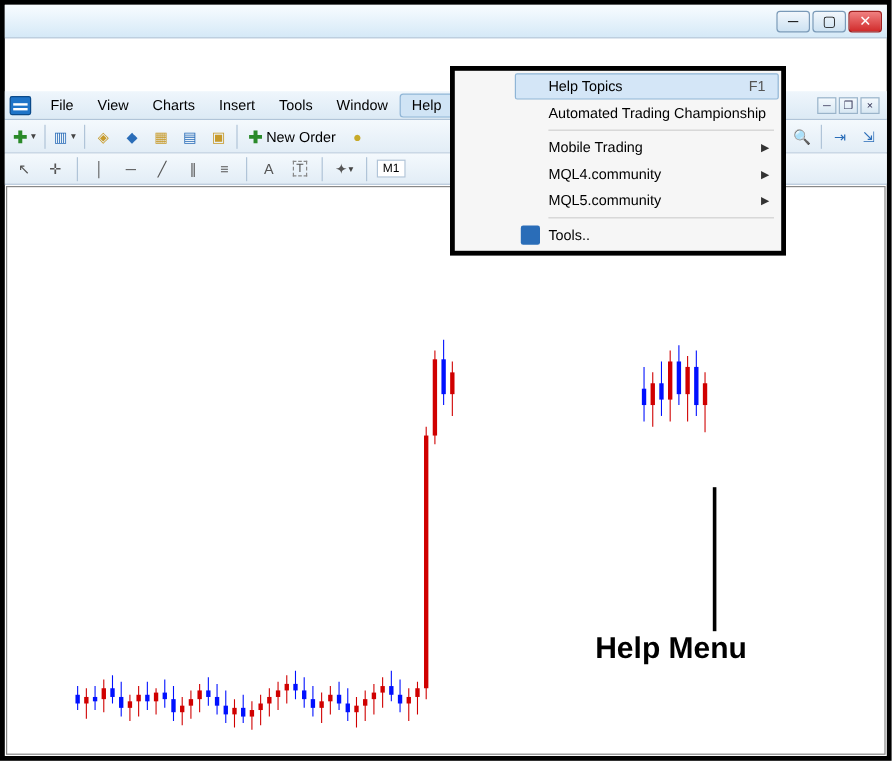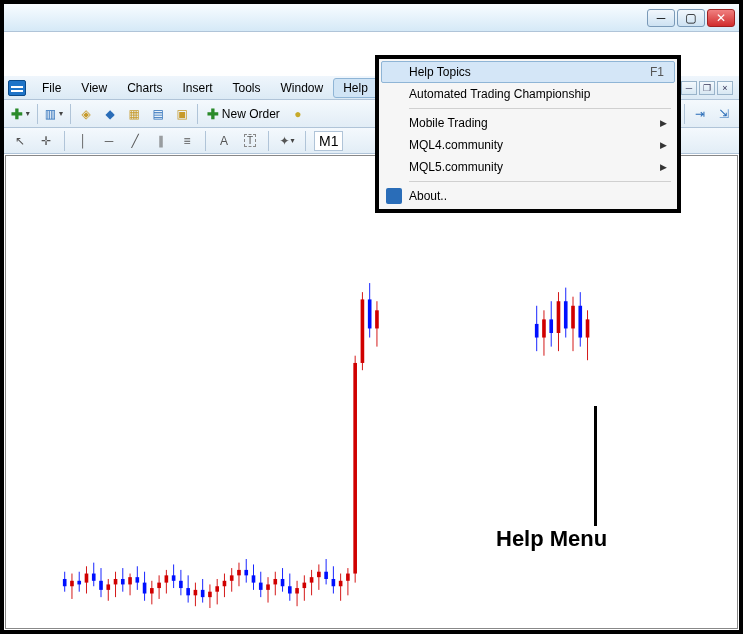--- a/index.html
+++ b/index.html
@@ -15,35 +15,35 @@
 .menu-item { padding: 3px 10px; cursor: default; }
 .menu-item.open { background: #d0e4f5; border: 1px solid #8fb5d6; border-radius: 3px; padding: 2px 9px; }
 .mdi-btns { margin-left: auto; display: flex; gap: 2px; margin-right: 2px; }
 .mdi-btn { width: 16px; height: 14px; border: 1px solid #9ab4ca; background: linear-gradient(#f4f9fd,#d8e8f3); font-size: 9px; display: flex; align-items: center; justify-content: center; color: #335; }
 .toolbar { height: 28px; background: linear-gradient(#f4f9fd,#e2edf6); display: flex; align-items: center; padding: 0 4px; gap: 2px; border-bottom: 1px solid #b0c4d8; }
 .tool-btn { height: 22px; min-width: 22px; border: 1px solid transparent; display: flex; align-items: center; justify-content: center; padding: 0 2px; gap: 2px; }
 .sep { width: 1px; height: 20px; background: #b0c4d8; margin: 0 2px; }
 .new-order { display: flex; align-items: center; gap: 3px; padding: 0 4px; }
 .toolbar2 { height: 26px; background: linear-gradient(#f4f9fd,#e2edf6); display: flex; align-items: center; padding: 0 6px; gap: 6px; border-bottom: 1px solid #b0c4d8; }
 .t2-btn { width: 20px; height: 20px; display: flex; align-items: center; justify-content: center; color: #555; font-size: 13px; }
-.tf { border: 1px solid #b0c4d8; padding: 1px 4px; font-size: 14px; background: #fff; }
+.tf { border: 1px solid #b0c4d8; padding: 1px 4px; font-size: 10px; background: #fff; }
 .chart { flex: 1; position: relative; background: #fff; border: 1px solid #888; margin: 1px; overflow: hidden; }
 .statusbar { height: 20px; background: linear-gradient(#f4f9fd,#e2edf6); border-top: 1px solid #b0c4d8; display: flex; align-items: center; justify-content: flex-end; padding: 0 8px; gap: 6px; font-size: 11px; color: #333; }
 .conn-bars { display: flex; align-items: flex-end; gap: 1px; height: 12px; }
 .conn-bars i { width: 2px; background: #2a2; }
 .conn-bars i:nth-child(1){height:3px} .conn-bars i:nth-child(2){height:5px} .conn-bars i:nth-child(3){height:7px} .conn-bars i:nth-child(4){height:9px} .conn-bars i:nth-child(5){height:11px;background:#c22} .conn-bars i:nth-child(6){height:12px;background:#c22}
-.help-menu { position: absolute; left: 371px; top: 51px; width: 306px; background: #f6f6f6; border: 4px solid #000; z-index: 10; }
+.help-menu { position: absolute; left: 371px; top: 51px; width: 280px; background: #f6f6f6; border: 4px solid #000; z-index: 10; padding-left: 48px; }
 .hm-inner { display: flex; flex-direction: column; padding: 2px; }
 .hm-row { height: 22px; display: flex; align-items: center; padding: 0 6px 0 28px; position: relative; }
 .hm-row.sel { background: #d4e6f7; border: 1px solid #8fb5d6; border-radius: 2px; padding: 0 5px 0 27px; }
 .hm-hr { height: 1px; background: #d0d0d0; margin: 3px 4px 3px 28px; }
 .hm-arrow { position: absolute; right: 8px; font-size: 9px; color: #333; }
 .hm-key { position: absolute; right: 10px; color: #555; }
 .hm-icon { position: absolute; left: 5px; width: 16px; height: 16px; }
-.annotation { position: absolute; left: 490px; top: 370px; font-weight: bold; font-size: 22px; color: #000; font-family: Arial, sans-serif; }
+.annotation { position: absolute; left: 490px; top: 370px; font-weight: bold; font-size: 25px; color: #000; font-family: Arial, sans-serif; }
 .anno-line { position: absolute; left: 588px; top: 250px; width: 3px; height: 120px; background: #000; }
 svg.chart-svg { width: 100%; height: 100%; }
 .candle-body.red { fill: #d00000; } .candle-wick.red { stroke: #d00000; }
 .candle-body.blue { fill: #0010ff; } .candle-wick.blue { stroke: #0010ff; }
 .candle-wick { stroke-width: 1; }
 .plus-icon { color: #2a8a2a; font-weight: bold; font-size: 14px; }
 .small-tri { font-size: 8px; color: #444; margin-left: 1px; }
 </style>
 </head>
 <body>
@@ -296,18 +296,18 @@
         <span>MQL4.community</span>
         <span class="hm-arrow">▶</span>
       </div>
       <div class="hm-row">
         <span>MQL5.community</span>
         <span class="hm-arrow">▶</span>
       </div>
       <div class="hm-hr"></div>
       <div class="hm-row">
         <span class="hm-icon" style="background:#2a6db8;border-radius:2px"></span>
-        <span>About..</span>
+        <span>Tools..</span>
       </div>
     </div>
   </div>
 
 </div>
 
 </body></html>

